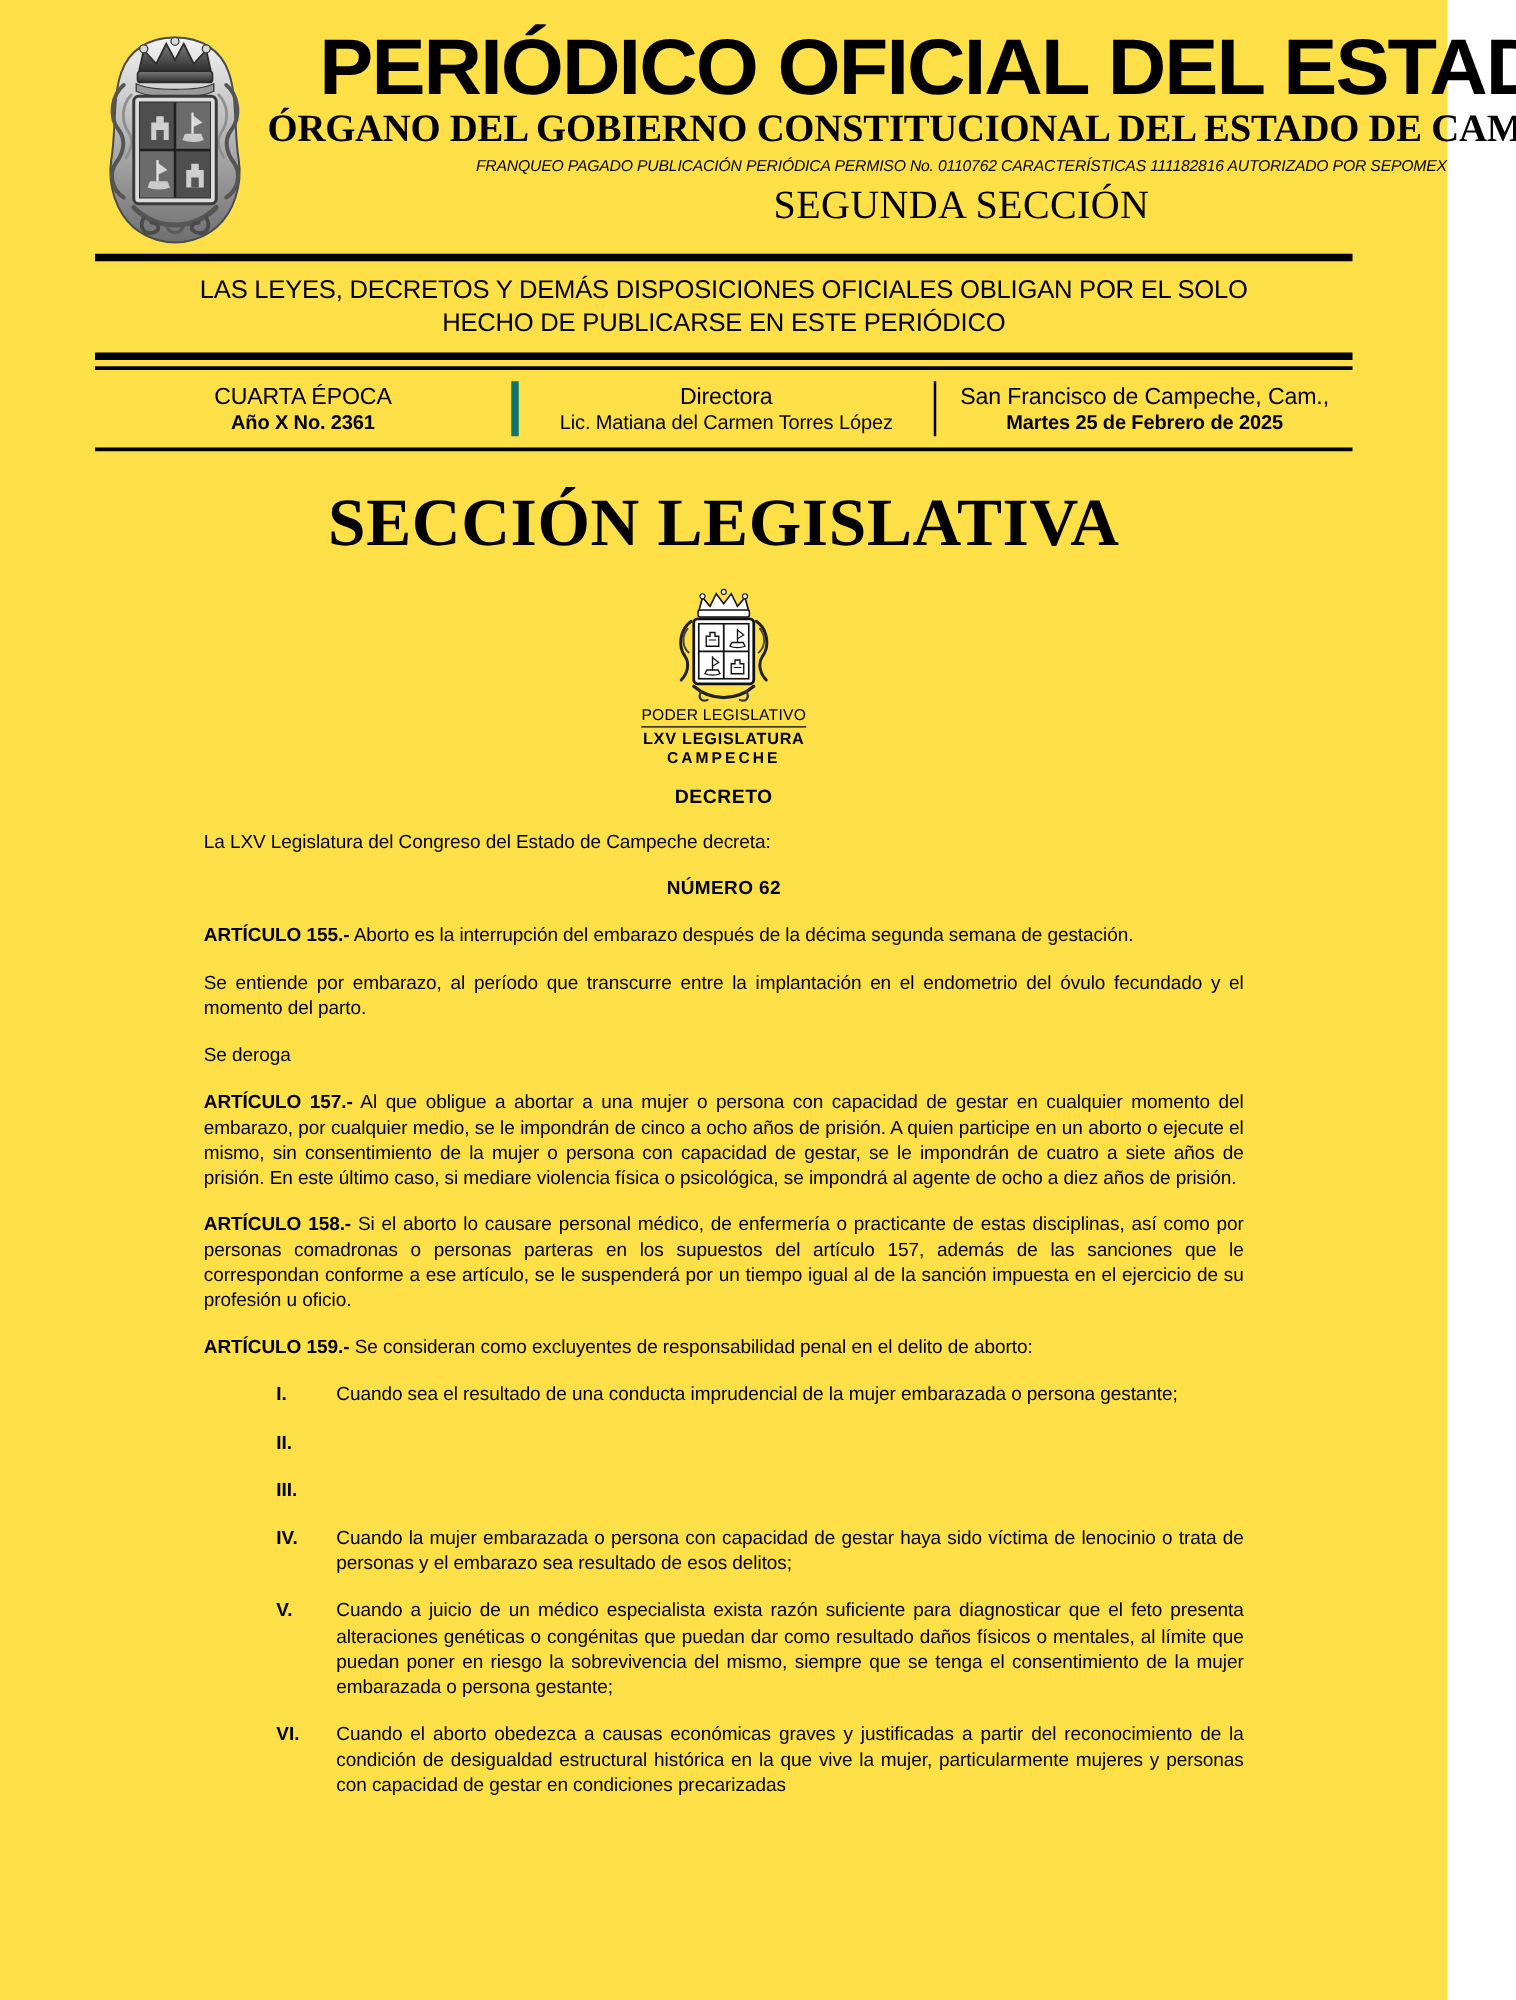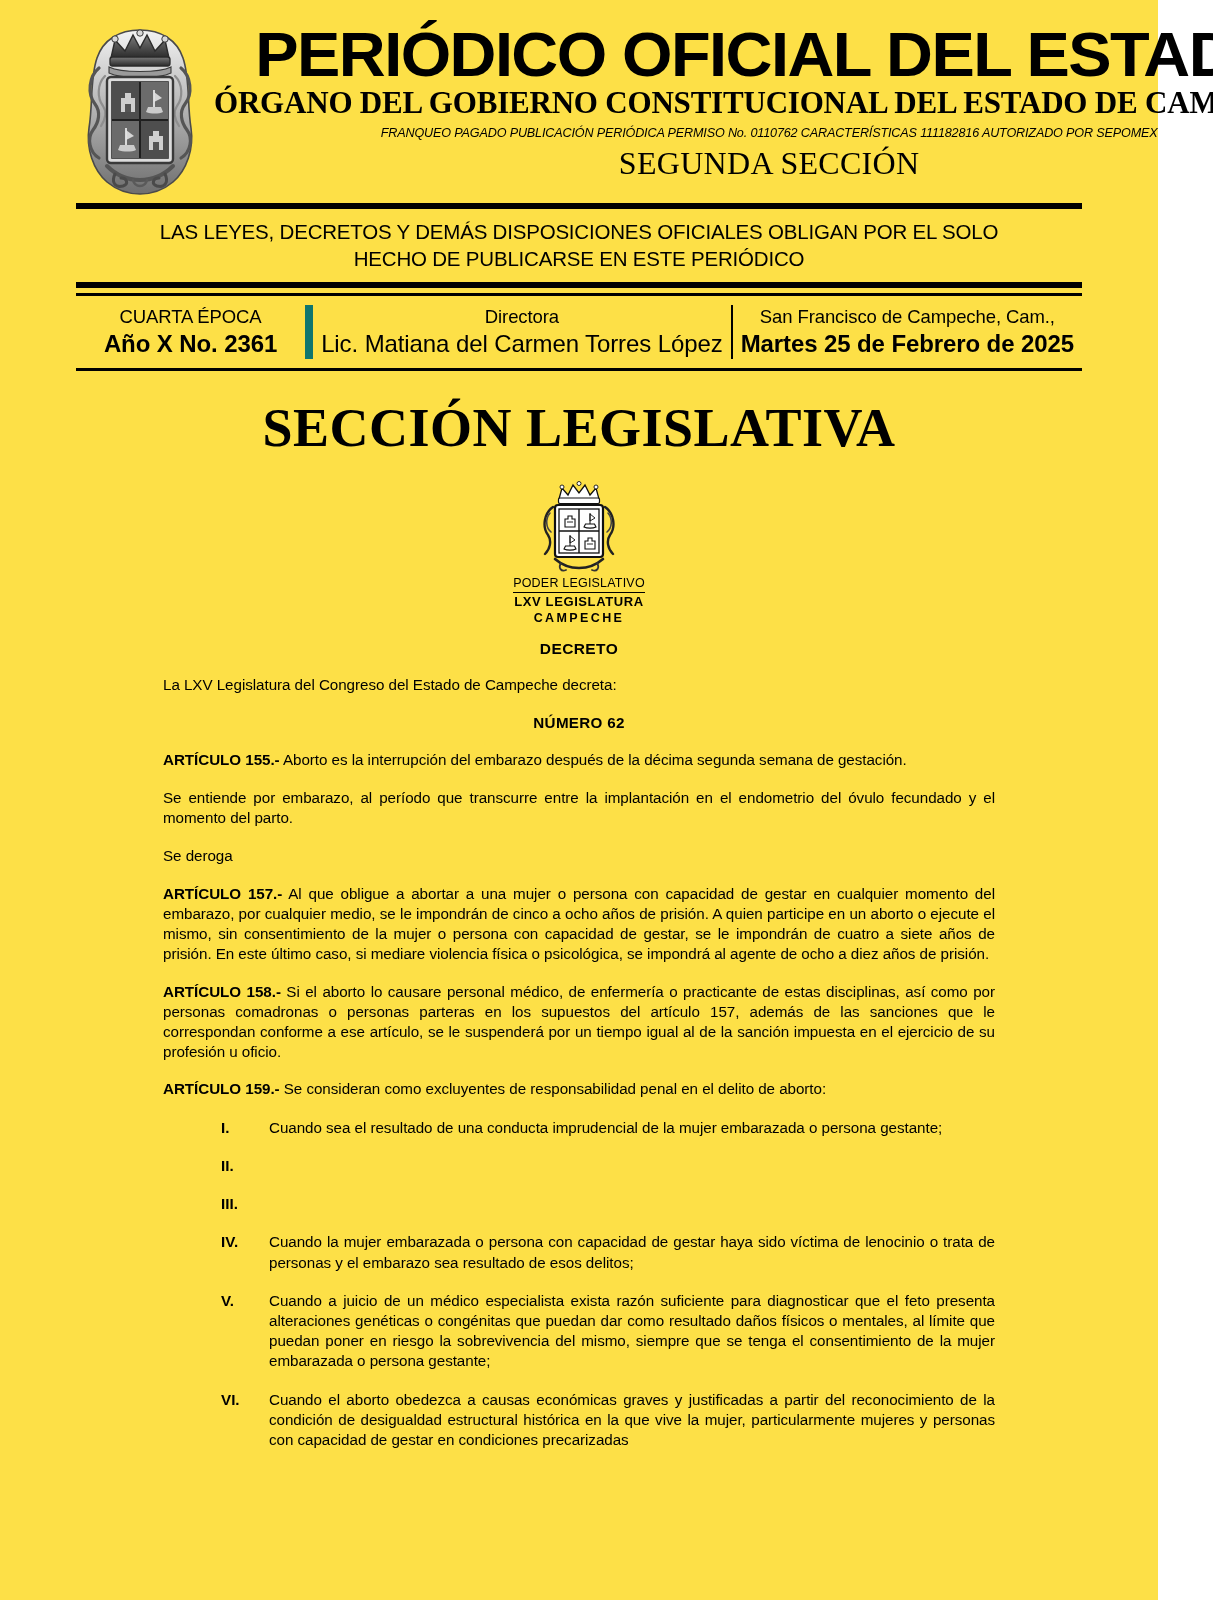--- a/index.html
+++ b/index.html
@@ -115,29 +115,29 @@
     display: flex;
     align-items: stretch;
     padding: 9px 0 9px 0;
   }
   .info-col {
     flex: 1 1 0;
     text-align: center;
     padding: 0 8px;
     box-sizing: border-box;
   }
-  .info-col.mid  { border-left: 8px solid #0f766e; border-right: 2px solid #000; }
+  .info-col.mid  { border-left: 6px solid #0f766e; border-right: 2px solid #000; }
   .info-line-1 {
     font-size: 18.5px;
     line-height: 1.28;
     letter-spacing: -0.1px;
     white-space: nowrap;
   }
   .info-line-2 {
-    font-size: 24px;
+    font-size: 16px;
     font-weight: 700;
     line-height: 1.28;
     letter-spacing: -0.1px;
     white-space: nowrap;
   }
   .info-line-2.normal { font-weight: 400; }
 
   
   .section-heading {
     text-align: center;

